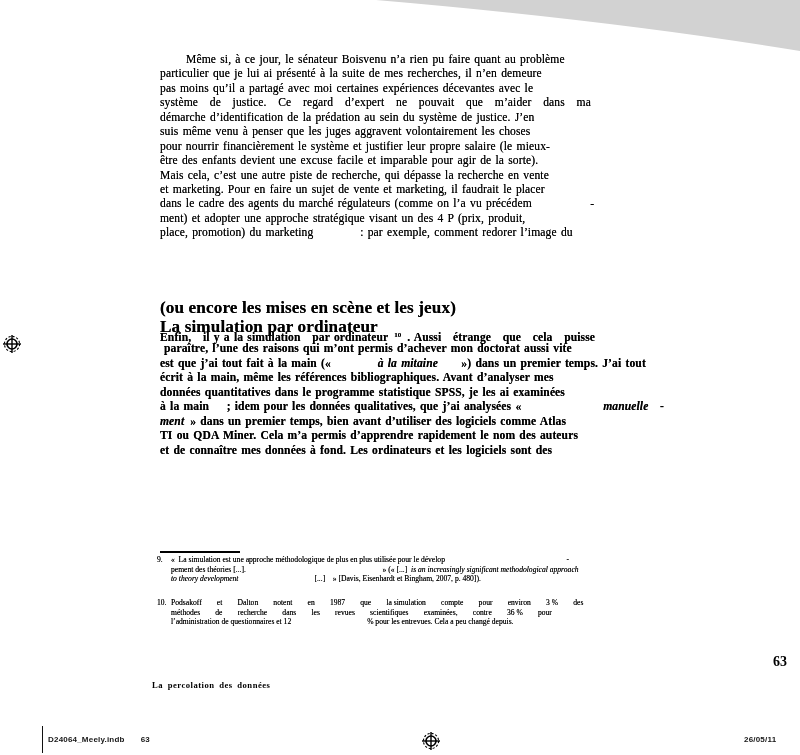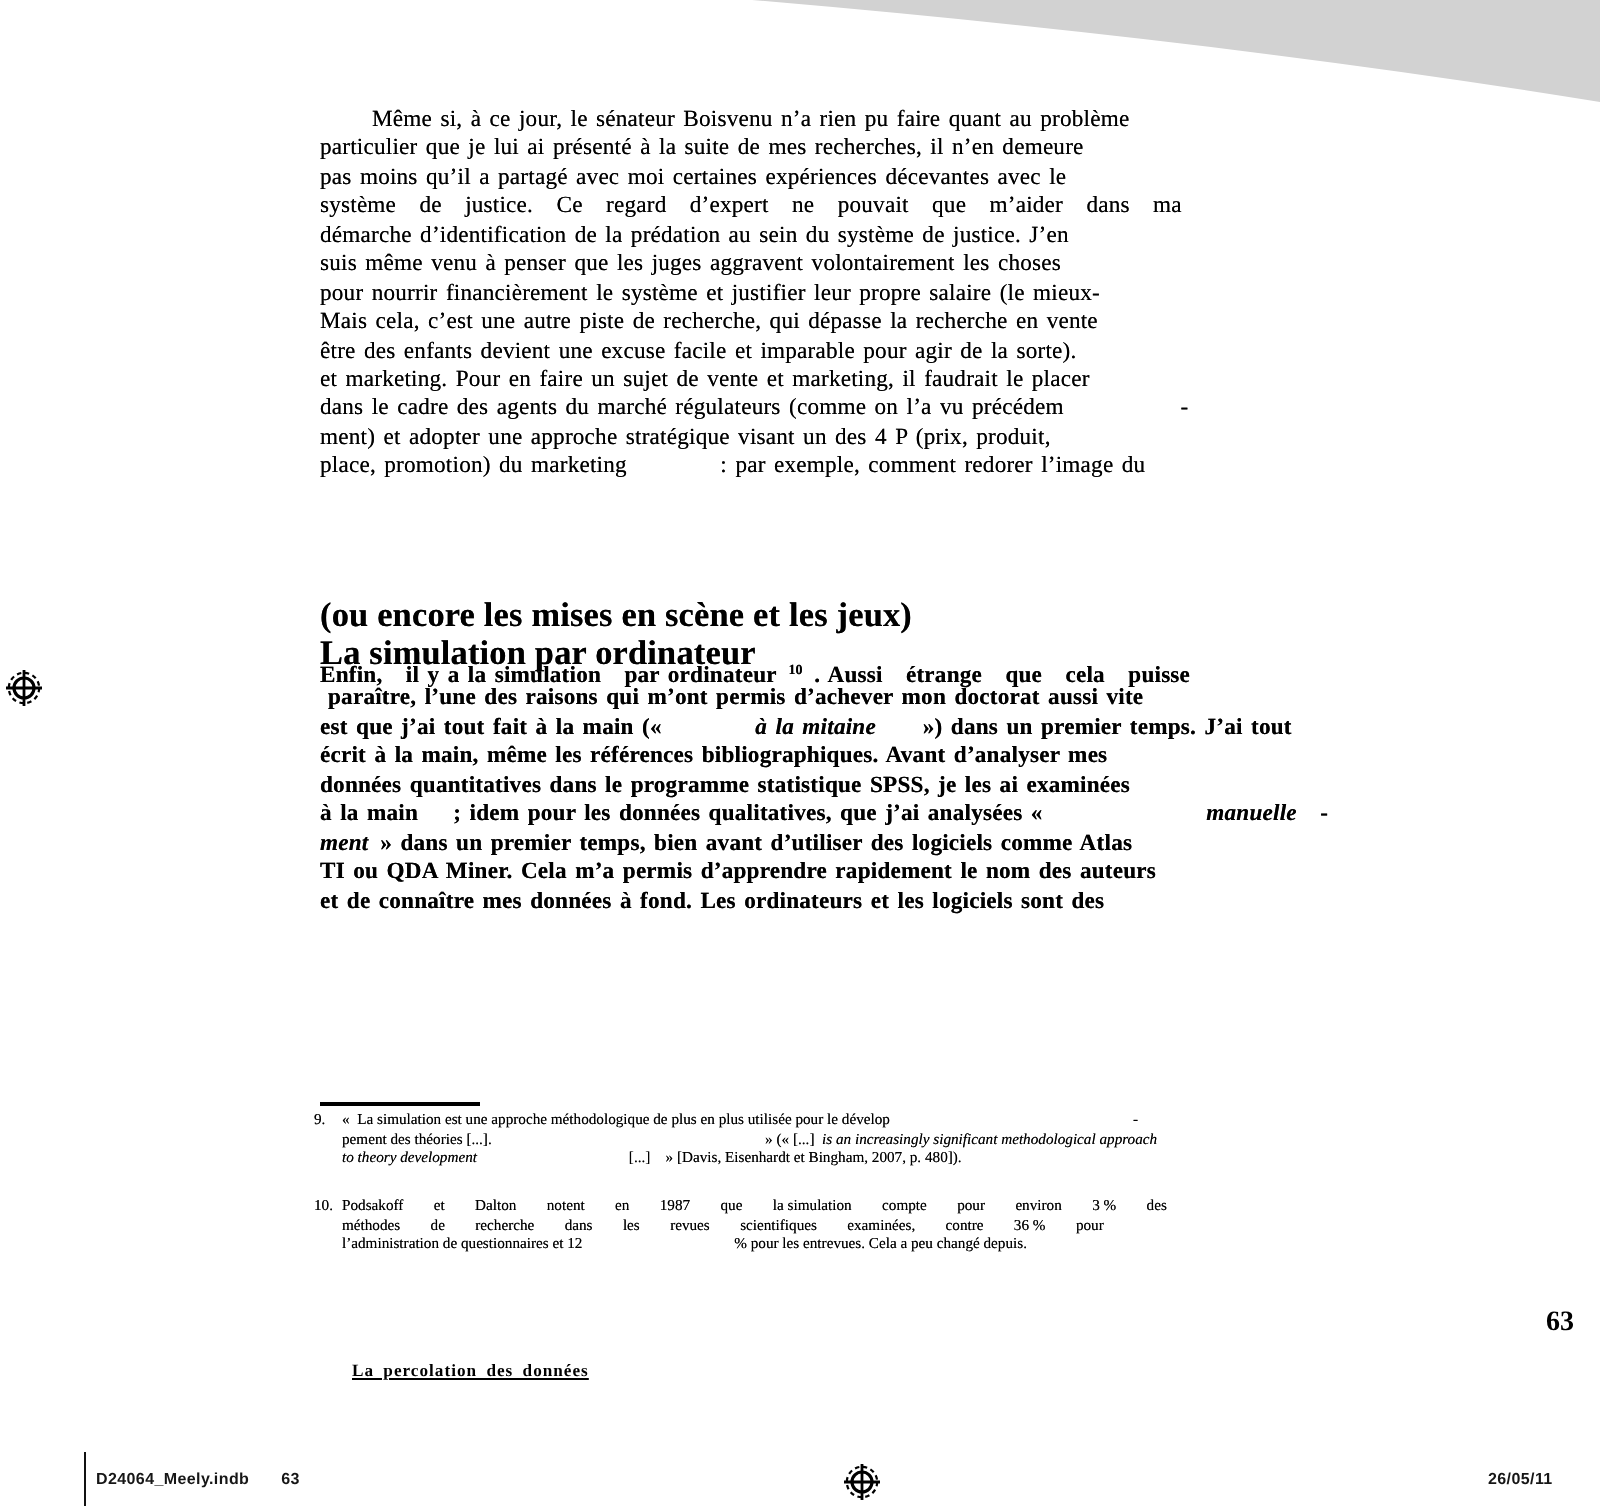--- a/index.html
+++ b/index.html
@@ -21,22 +21,22 @@
            line-height:18.6px;letter-spacing:0.1px;text-shadow:0 0 0.3px rgba(0,0,0,.75);}
   
   #fnrule{position:absolute;left:160px;top:551px;width:80px;height:1.6px;background:#000;}
   .fnblock{position:absolute;left:157px;width:470px;font-size:7.6px;line-height:9.7px;
            text-shadow:0 0 0.2px rgba(0,0,0,.7);}
   .fnblock .ln{height:9.7px;}
   .fnnum{display:inline-block;width:14px;}
   .fncont{padding-left:14px;}
   
   #pagenum{position:absolute;left:773px;top:654px;font-size:14px;font-weight:bold;}
-  #runfoot{position:absolute;left:176px;top:680px;font-size:8.6px;font-weight:bold;
-           letter-spacing:0.5px;word-spacing:2px;text-decoration:underline;}
+  #runfoot{position:absolute;left:152px;top:680px;font-size:8.6px;font-weight:bold;
+           letter-spacing:0.5px;word-spacing:2px;}
   
   .slug{position:absolute;top:735px;font-family:"Liberation Sans","DejaVu Sans",sans-serif;
         font-size:8px;font-weight:bold;color:#161616;letter-spacing:0.2px;}
   #slug-left{left:48px;display:flex;gap:16px;}
   #slug-date{left:744px;}
   #cropline{position:absolute;left:42px;top:726px;width:1.4px;height:27px;background:#111;}
   .regmark{position:absolute;width:18px;height:18px;}
   #regmark-left{left:3px;top:335px;}
   #regmark-bottom{left:422px;top:732px;}
 </style>
@@ -63,22 +63,22 @@
   </svg>
 
   <div class="col txt" style="top:53px;">
     <div class="ln ind">Même si, à ce jour, le sénateur Boisvenu n’a rien pu faire quant au problème</div>
     <div class="ln">particulier que je lui ai présenté à la suite de mes recherches, il n’en demeure</div>
     <div class="ln">pas moins qu’il a partagé avec moi certaines expériences décevantes avec le</div>
     <div class="ln">système de justice. Ce regard d’expert ne pouvait que m’aider dans ma</div>
     <div class="ln">démarche d’identification de la prédation au sein du système de justice. J’en</div>
     <div class="ln">suis même venu à penser que les juges aggravent volontairement les choses</div>
     <div class="ln">pour nourrir financièrement le système et justifier leur propre salaire (le mieux-</div>
+    <div class="ln">être des enfants devient une excuse facile et imparable pour agir de la sorte).</div>
     <div class="ln">Mais cela, c’est une autre piste de recherche, qui dépasse la recherche en vente</div>
-    <div class="ln">être des enfants devient une excuse facile et imparable pour agir de la sorte).</div>
     <div class="ln">et marketing. Pour en faire un sujet de vente et marketing, il faudrait le placer</div>
     <div class="ln">dans le cadre des agents du marché régulateurs (comme on l’a vu précédem     -</div>
     <div class="ln">ment) et adopter une approche stratégique visant un des 4 P (prix, produit,</div>
     <div class="ln">place, promotion) du marketing    : par exemple, comment redorer l’image du</div>
   </div>
 
   <div id="heading">
     <div>(ou encore les mises en scène et les jeux)</div>
     <div>La simulation par ordinateur</div>
   </div>

